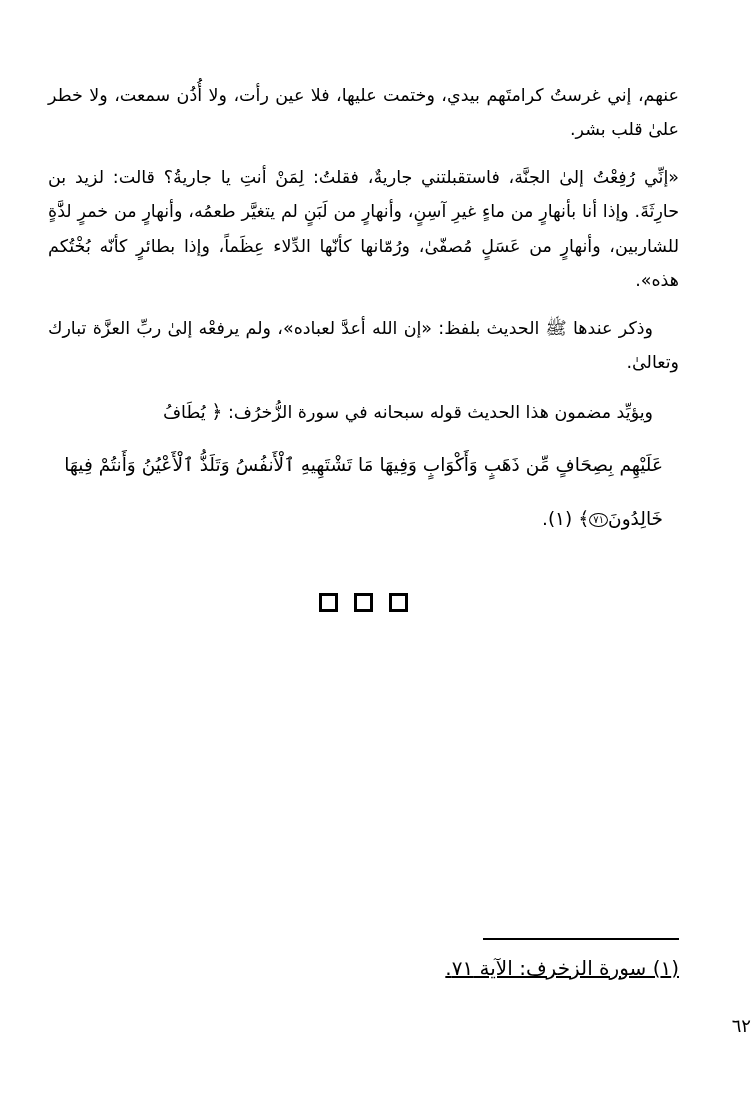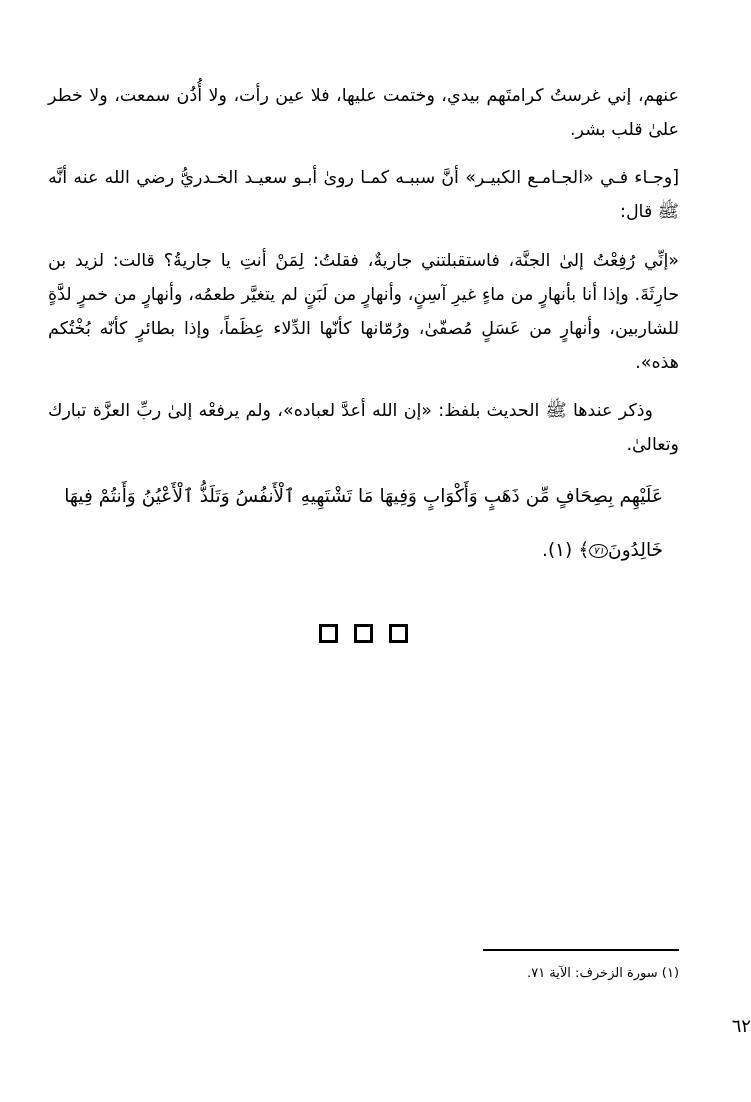--- a/index.html
+++ b/index.html
@@ -44,21 +44,20 @@
     margin: 16px;
   }
   .quran-marker {
     display: inline-block;
     border: 1px solid #000;
     border-radius: 50%;
     font-size: 10px;
     padding: 0px 3px;
     line-height: 1.2;
     vertical-align: middle;
-    font-style: italic;
   }
   .brace {
     font-size: 19px;
   }
   
   .ornament-row {
     display: flex;
     justify-content: center;
     gap: 16px;
     margin-top: 56px;
@@ -77,49 +76,54 @@
     bottom: 118px;
     direction: rtl;
   }
   .footnote-rule {
     width: 196px;
     height: 2px;
     background: #000;
     margin: 0 0 12px auto;
   }
   .footnote-text {
-    font-size: 13px;
+    font-size: 20px;
     text-align: right;
     line-height: 1.6;
+    text-decoration: underline;
   }
   .page-number {
     position: absolute;
     left: 0;
     right: 0;
     bottom: 66px;
     text-align: right;
     font-size: 18px;
     letter-spacing: 1px;
   }
 </style>
 </head>
 <body>
 
 <div class="page">
 
   <div class="body-text">
 
     <p class="para">عنهم، إني غرستُ كرامتَهم بيدي، وختمت عليها، فلا عين رأت، ولا أُذُن سمعت، ولا خطر علىٰ قلب بشر.</p>
 
-    <p class="para">[وجـاء فـي «الجـامـع الكبيـر» أنَّ سببـه كمـا روىٰ أبـو سعيـد الخـدريُّ رضي الله عنه أنَّه ﷺ قال:</p>
 
     <p class="para">«إنِّي رُفِعْتُ إلىٰ الجنَّة، فاستقبلتني جاريةٌ، فقلتُ: لِمَنْ أنتِ يا جاريةُ؟ قالت: لزيد بن حارِثَةَ. وإذا أنا بأنهارٍ من ماءٍ غيرِ آسِنٍ، وأنهارٍ من لَبَنٍ لم يتغيَّر طعمُه، وأنهارٍ من خمرٍ لذَّةٍ للشاربين، وأنهارٍ من عَسَلٍ مُصفّىٰ، ورُمّانها كأنّها الدِّلاء عِظَماً، وإذا بطائرٍ كأنّه بُخْتُكم هذه».</p>
 
     <p class="para indent">وذكر عندها ﷺ الحديث بلفظ: «إن الله أعدَّ لعباده»، ولم يرفعْه إلىٰ ربِّ العزَّة تبارك وتعالىٰ.</p>
 
+    <p class="para indent">
+      <span>ويؤيِّد مضمون هذا الحديث قوله سبحانه في سورة الزُّخرُف:</span>
+      <span class="brace">﴿</span>
+      <span>يُطَافُ</span>
+    </p>
 
     <p class="quran">
       <span>عَلَيْهِم بِصِحَافٍ مِّن ذَهَبٍ وَأَكْوَابٍ وَفِيهَا مَا تَشْتَهِيهِ ٱلْأَنفُسُ وَتَلَذُّ ٱلْأَعْيُنُ وَأَنتُمْ فِيهَا</span>
     </p>
 
     <p class="quran">
       <span>خَالِدُونَ</span><span class="quran-marker">٧١</span><span class="brace">﴾</span>
       <span>(١)</span>.
     </p>
 

